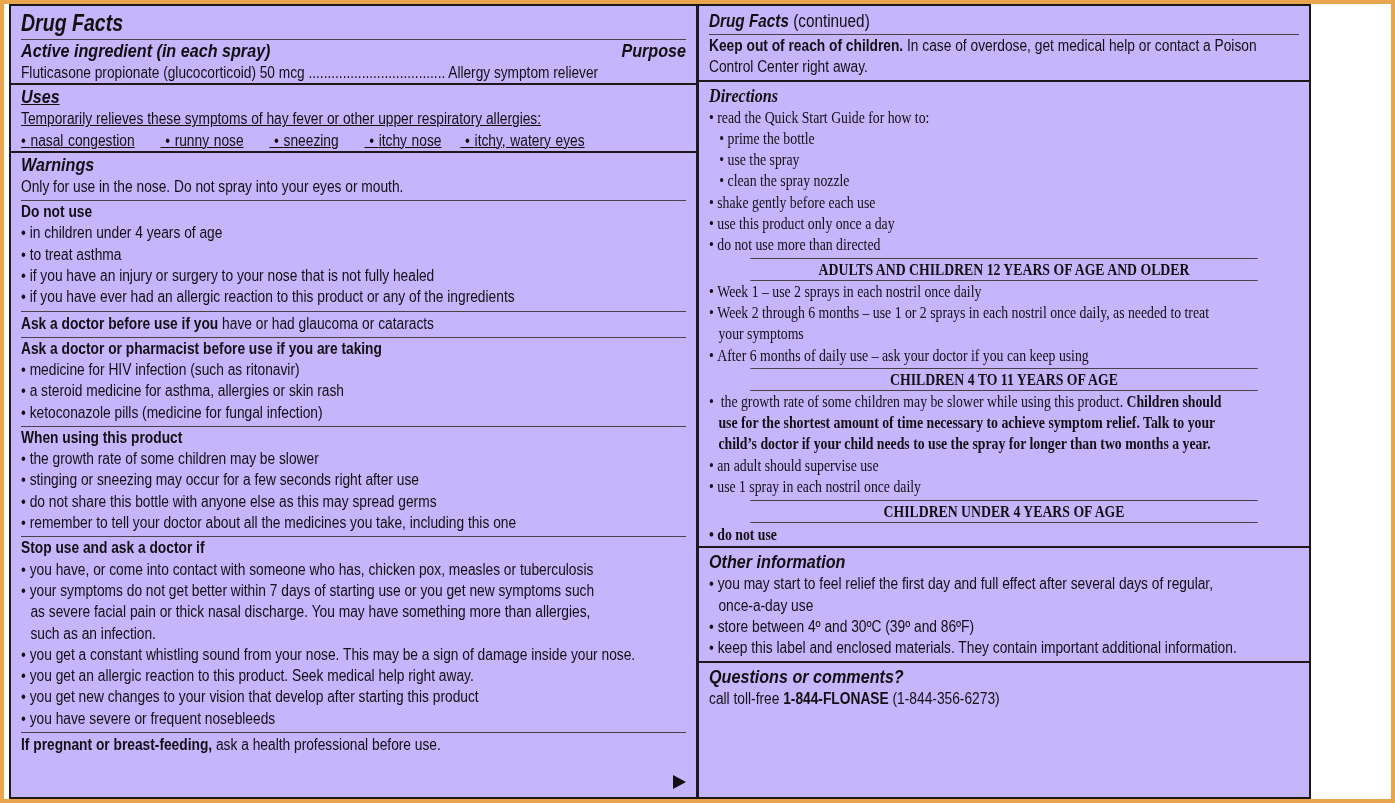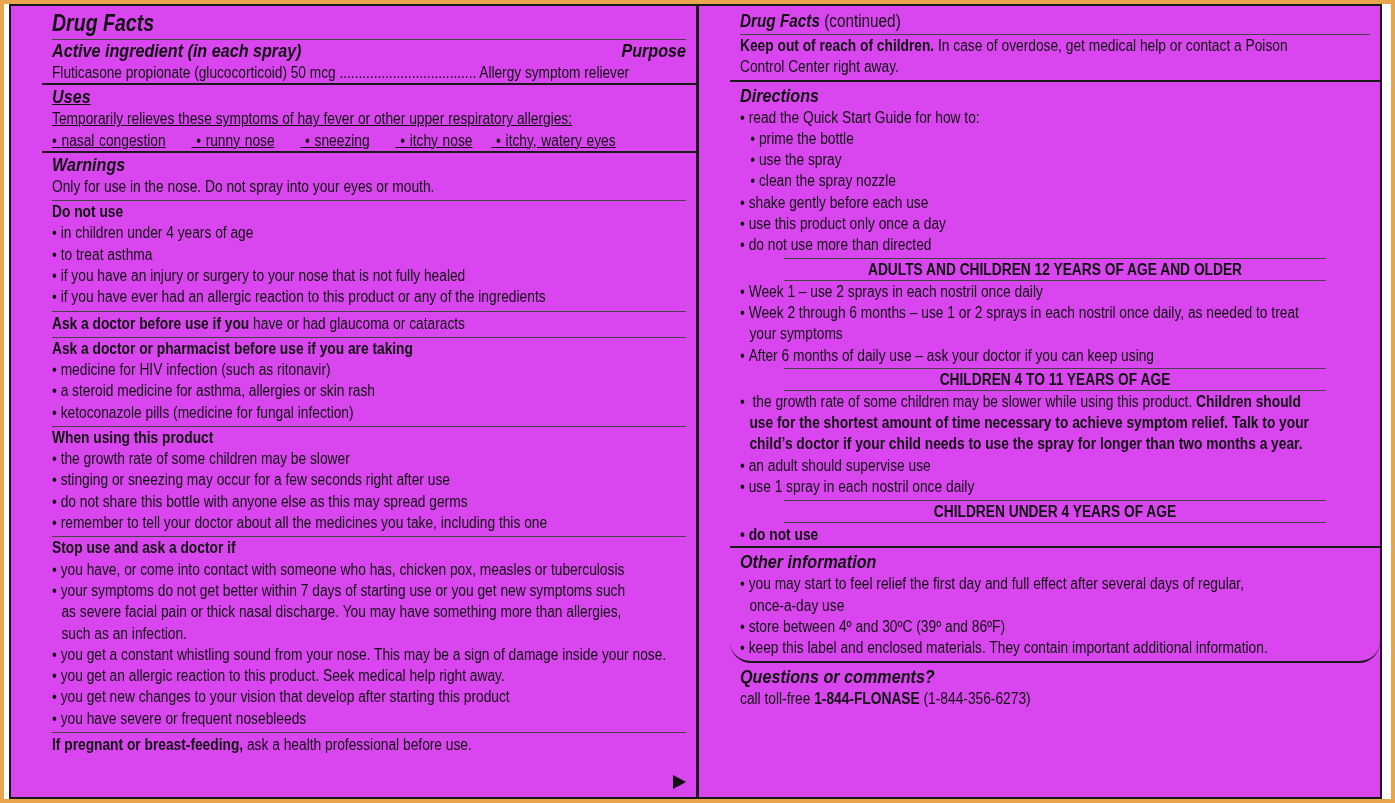--- a/index.html
+++ b/index.html
@@ -11,26 +11,25 @@
     font-family: "Liberation Sans", sans-serif;
     color: #111;
   }
   .sheet {
     position: absolute; left: 4px; top: 4px; width: 1387px; height: 795px;
     background: #fff;
   }
   .panel {
     position: absolute; top: 4px; bottom: 4px;
     border: 2px solid #1a1a1a;
-    background: #d946ef;
+    background: #c4b5fd;
     box-sizing: border-box;
-    padding-left: 31px;
   }
   .left { left: 9px; width: 689px; }
-  .right { left: 697px; width: 685px; }
+  .right { left: 697px; width: 614px; }
   .sec { border-bottom: 2px solid #1a1a1a; padding: 0 10px; }
   .sec:last-child { border-bottom: none; }
   .h-big { font-style: italic; font-weight: bold; font-size: 23px; line-height: 30px; transform: scaleX(0.85); transform-origin: left; white-space: nowrap; }
   .h-sec { font-style: italic; font-weight: bold; font-size: 19px; line-height: 22px; transform: scaleX(0.85); transform-origin: left; white-space: nowrap; }
   .row { font-size: 16px; line-height: 21.3px; white-space: nowrap; transform: scaleX(0.86); transform-origin: left; }
   .b { font-weight: bold; }
   .bullet::before { content: "\2022\00a0"; }
   .indent { padding-left: 12px; }
   .cont { padding-left: 11px; }
   .line-t { border-top: 1px solid #444; margin-top: 1px; }
@@ -123,21 +122,21 @@
     <div class="h-sec" style="font-size:18px; line-height:24px;">
       <span>Drug Facts</span><span style="font-weight:normal; font-style:normal;"> (continued)</span>
     </div>
     <div class="line-t"></div>
     <div class="row">
       <span class="b">Keep out of reach of children.</span><span> In case of overdose, get medical help or contact a Poison</span>
     </div>
     <div class="row" style="margin-bottom:2px;">Control Center right away.</div>
   </div>
 
-  <div class="sec" style="padding-top:3px;">
+  <div class="sec" style="padding-top:3px;font-family:Liberation Serif, serif;">
     <div class="h-sec">Directions</div>
     <div class="row bullet">read the Quick Start Guide for how to:</div>
     <div class="row bullet indent">prime the bottle</div>
     <div class="row bullet indent">use the spray</div>
     <div class="row bullet indent">clean the spray nozzle</div>
     <div class="row bullet">shake gently before each use</div>
     <div class="row bullet">use this product only once a day</div>
     <div class="row bullet">do not use more than directed</div>
 
     <div class="center-h" style="margin-top:2px;">ADULTS AND CHILDREN 12 YEARS OF AGE AND OLDER</div>
@@ -152,21 +151,21 @@
     </div>
     <div class="row cont b">use for the shortest amount of time necessary to achieve symptom relief.  Talk to your</div>
     <div class="row cont b">child’s doctor if your child needs to use the spray for longer than two months a year.</div>
     <div class="row bullet">an adult should supervise use</div>
     <div class="row bullet">use 1 spray in each nostril once daily</div>
 
     <div class="center-h" style="margin-top:3px;">CHILDREN UNDER 4 YEARS OF AGE</div>
     <div class="row bullet b" style="line-height:23px;">do not use</div>
   </div>
 
-  <div class="sec" style="padding-top:3px;border-radius:21px;">
+  <div class="sec" style="padding-top:3px;">
     <div class="h-sec">Other information</div>
     <div class="row bullet">you may start to feel relief the first day and full effect after several days of regular,</div>
     <div class="row cont">once-a-day use</div>
     <div class="row bullet">store between 4º and 30ºC (39º and 86ºF)</div>
     <div class="row bullet" style="margin-bottom:2px;">keep this label and enclosed materials. They contain important additional information.</div>
   </div>
 
 
   <div class="sec" style="padding-top:3px;">
     <div class="h-sec">Questions or comments?</div>

